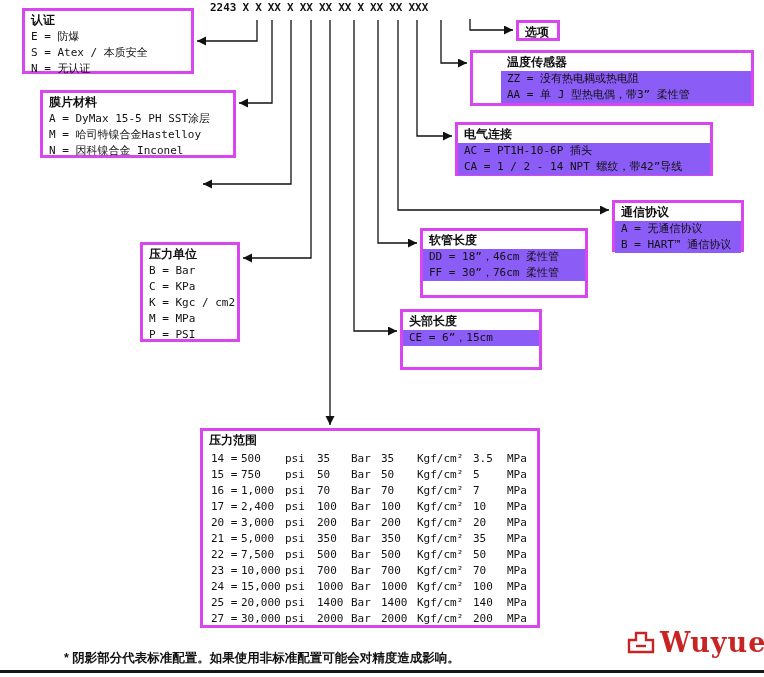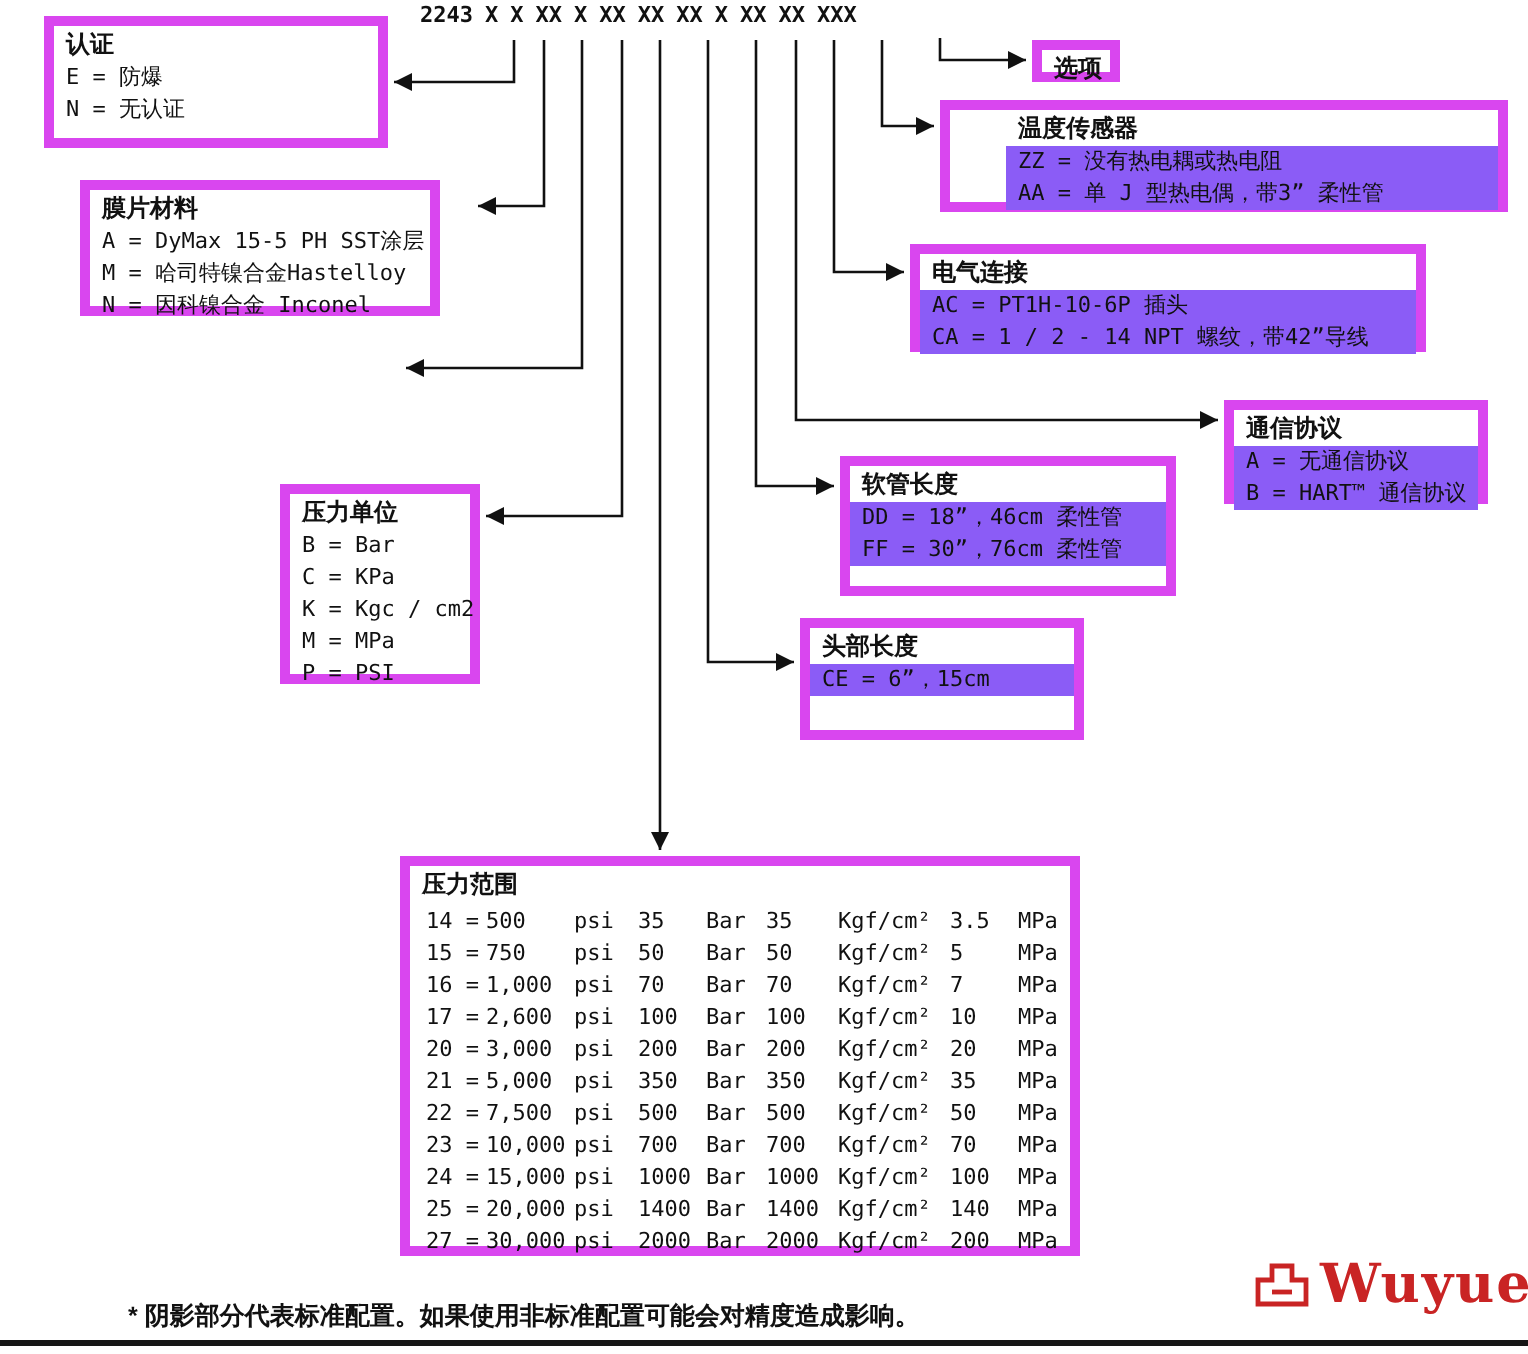--- a/index.html
+++ b/index.html
@@ -3,28 +3,28 @@
 <meta charset="utf-8">
 <style>
   html,body{margin:0;padding:0;background:#fff;}
   .canvas{position:relative;width:764px;height:677px;background:#ffffff;
           font-family:"Liberation Sans",sans-serif;color:#111;overflow:hidden;}
   .connectors{position:absolute;left:0;top:0;}
 
   .model-code{position:absolute;left:210px;top:1px;display:flex;gap:6px;
               font-family:"DejaVu Sans Mono",monospace;font-weight:bold;font-size:11px;color:#111;}
 
-  .box{position:absolute;border:5px solid #d946ef;background:#fff;box-sizing:border-box;}
+  .box{position:absolute;border:3px solid #d946ef;background:#fff;box-sizing:border-box;}
   .box-title{font-weight:bold;font-size:12px;line-height:15px;padding:2px 6px 1px;white-space:nowrap;}
   .opt{font-family:"DejaVu Sans Mono",monospace;font-size:11px;line-height:16px;
        padding:0 6px;white-space:nowrap;}
   .opt.shaded{background:#8b5cf6;}
 
   #box-cert      {left:22px;  top:8px;   width:172px; height:66px;}
-  #box-diaphragm {left:40px;  top:90px;  width:180px; height:68px;}
+  #box-diaphragm {left:40px;  top:90px;  width:196px; height:68px;}
   #box-flange    {left:55px;  top:168px; width:145px; height:38px;}
   #box-unit      {left:140px; top:242px; width:100px; height:100px;}
   #box-options   {left:516px; top:20px;  width:44px;  height:21px;}
   #box-temp      {left:470px; top:50px;  width:284px; height:56px;padding-left:28px;}
   #box-elec      {left:455px; top:122px; width:258px; height:54px;}
   #box-comm      {left:612px; top:200px; width:132px; height:52px;}
   #box-hose      {left:420px; top:228px; width:168px; height:70px;}
   #box-head      {left:400px; top:309px; width:142px; height:61px;}
   #box-range     {left:200px; top:428px; width:340px; height:200px;}
 
@@ -77,20 +77,21 @@
     <span>XX</span>
     <span>X</span>
     <span>XX</span>
     <span>XX</span>
     <span>XXX</span>
   </div>
 
   <div class="box" id="box-cert">
     <div class="box-title">认证</div>
     <div class="opt">E = 防爆</div>
+    <div class="opt">S = Atex / 本质安全</div>
     <div class="opt">N = 无认证</div>
   </div>
 
   <div class="box" id="box-diaphragm">
     <div class="box-title">膜片材料</div>
     <div class="opt">A = DyMax 15-5 PH SST涂层</div>
     <div class="opt">M = 哈司特镍合金Hastelloy</div>
     <div class="opt">N = 因科镍合金 Inconel</div>
   </div>
 
@@ -168,21 +169,21 @@
           <span>psi</span>
           <span>70</span>
           <span>Bar</span>
           <span>70</span>
           <span>Kgf/cm²</span>
           <span>7</span>
           <span>MPa</span>
         </div>
         <div class="pr-row">
           <span>17 =</span>
-          <span>2,600</span>
+          <span>2,400</span>
           <span>psi</span>
           <span>100</span>
           <span>Bar</span>
           <span>100</span>
           <span>Kgf/cm²</span>
           <span>10</span>
           <span>MPa</span>
         </div>
         <div class="pr-row">
           <span>20 =</span>

